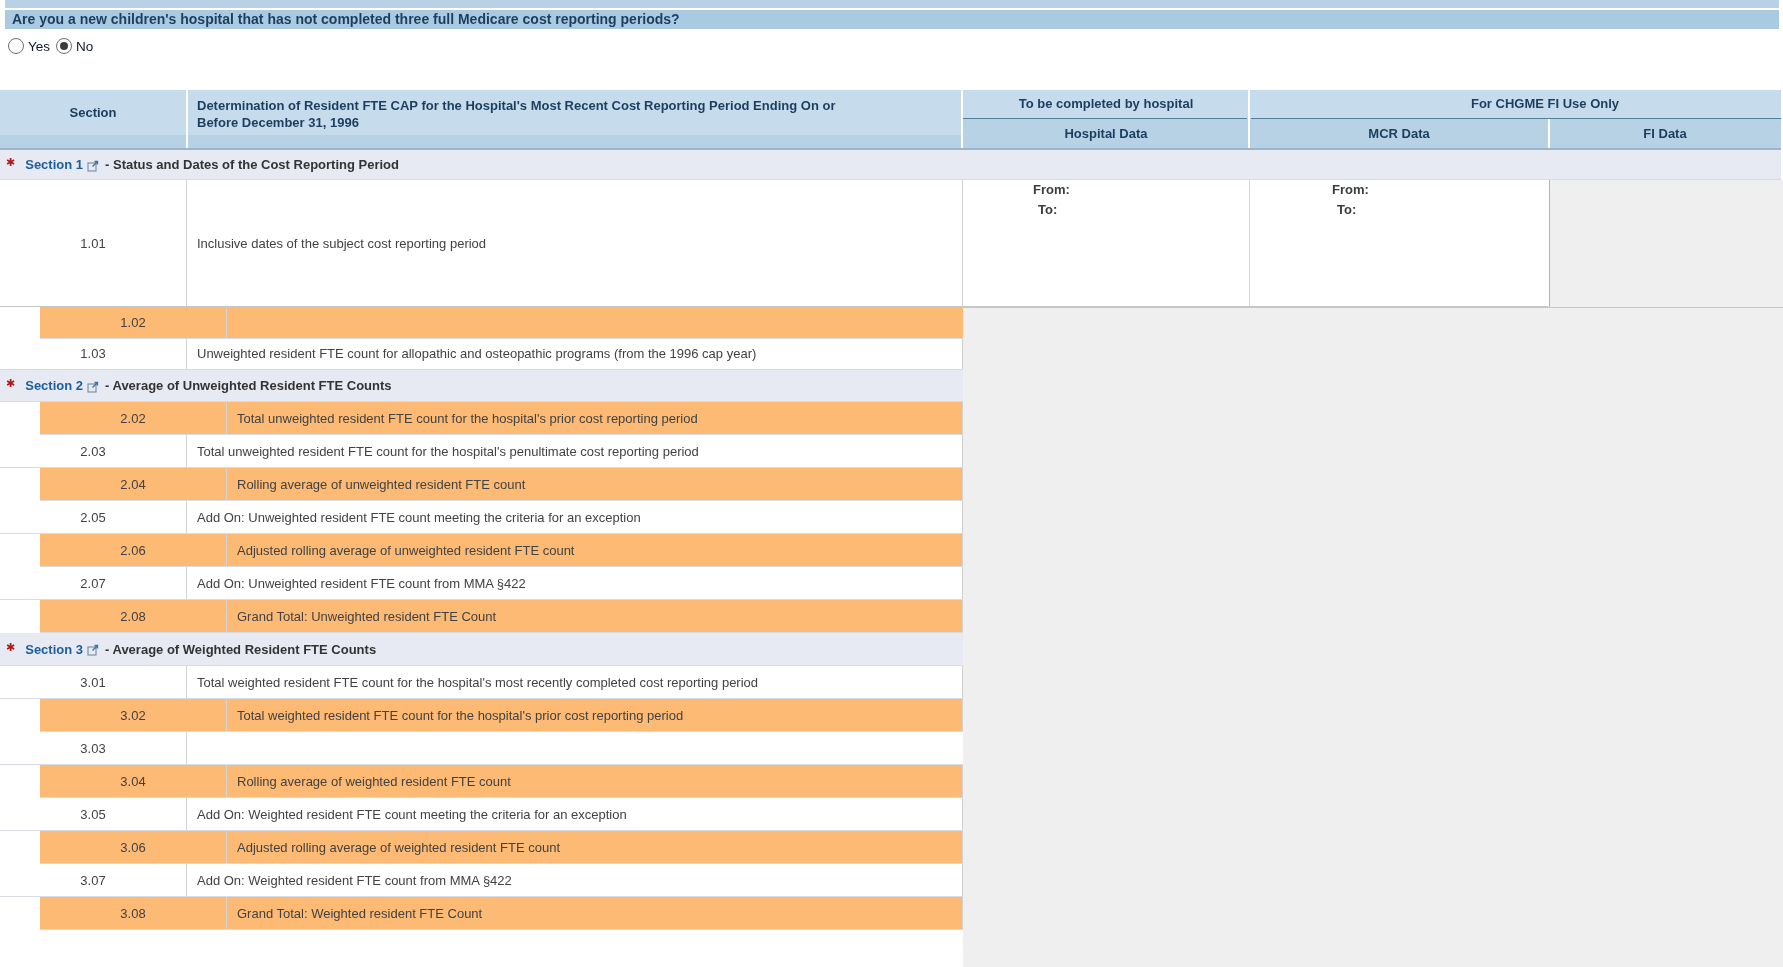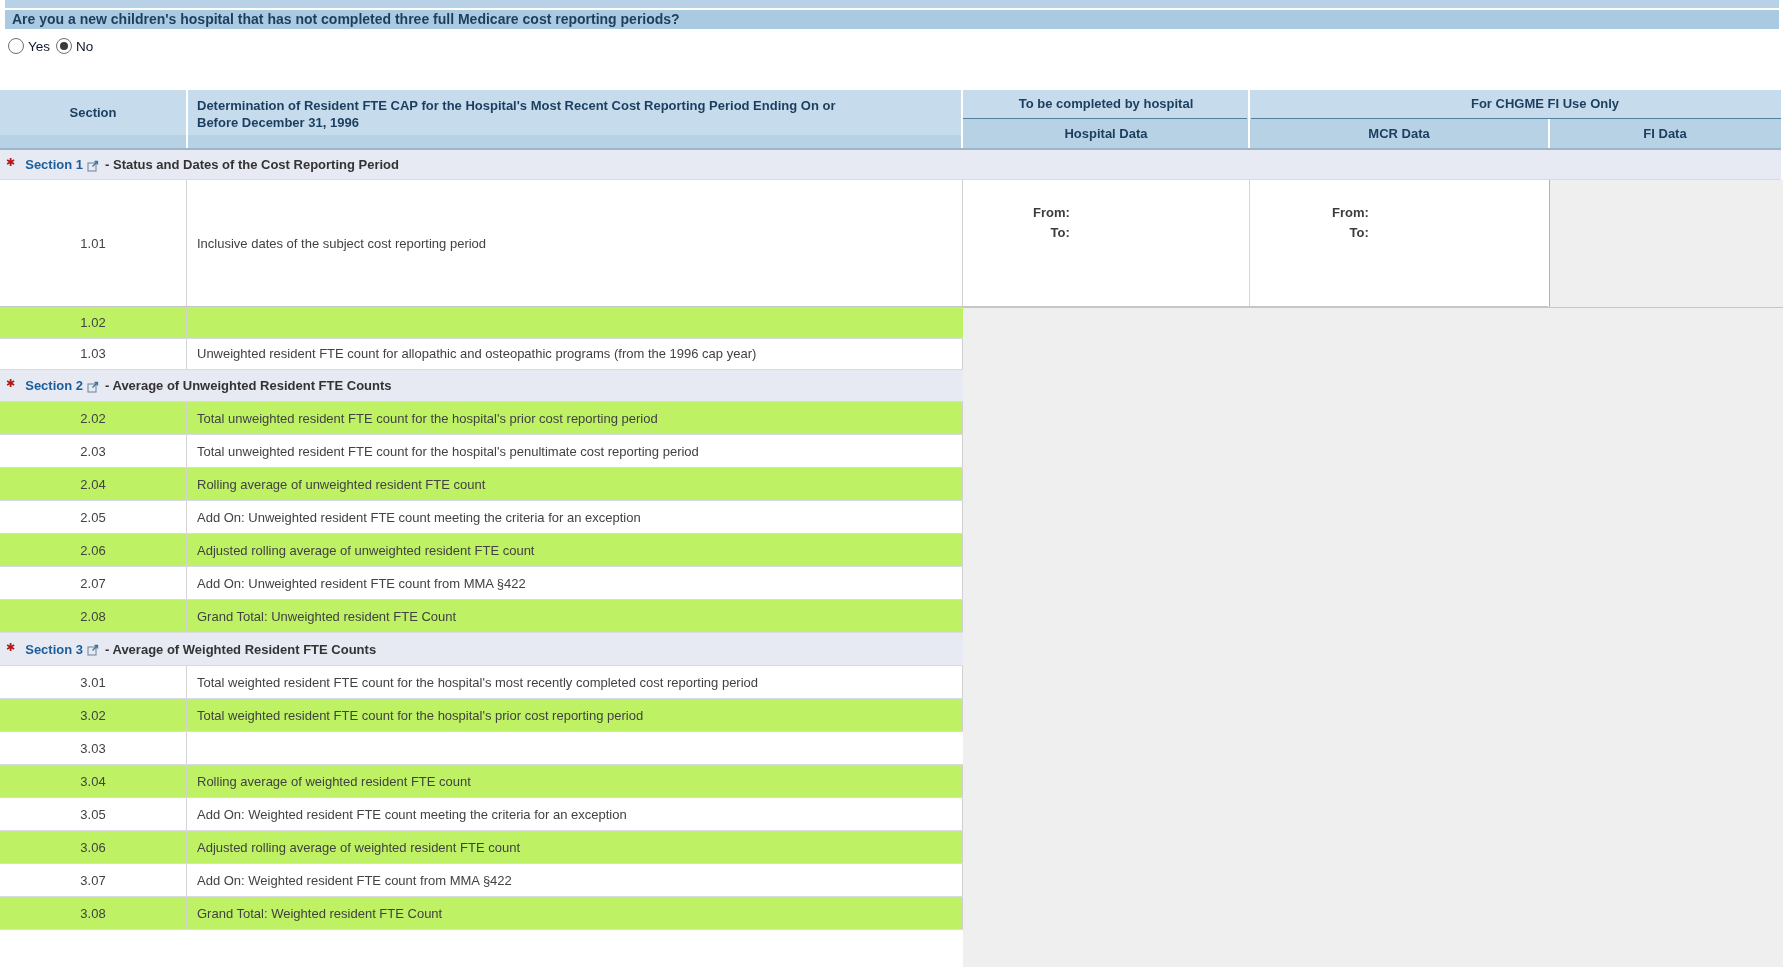--- a/index.html
+++ b/index.html
@@ -32,43 +32,43 @@
   .hdr-group1{left:963px;top:6px;width:286px;text-align:center;}
   .hdr-group2{left:1279px;top:6px;width:532px;text-align:center;}
   .hdr-colh{top:36px;text-align:center;}
   .hdr-col-hosp{left:963px;width:286px;}
   .hdr-col-mcr{left:1249px;width:300px;}
   .hdr-col-fi{left:1549px;width:232px;}
 
   
   .rows{position:absolute;left:0;top:150px;width:963px;}
   .trow{display:flex;box-sizing:border-box;border-bottom:1px solid #d8dce2;background:#fff;font-size:13px;}
-  .trow.shaded{background:#bef264;}
+  .trow.shaded{background:#fdba74;margin-left:40px;}
   .trow .num{width:187px;box-sizing:border-box;border-right:1px solid #d4d4d4;
              display:flex;align-items:center;justify-content:center;color:#424242;}
   .trow .desc{flex:1;box-sizing:border-box;border-right:1px solid #d0d0d0;display:flex;align-items:center;
               padding-left:10px;color:#424242;}
   .h-std{height:33px;} .h-small{height:31.5px;}
 
   
   .sec-row{display:flex;align-items:center;box-sizing:border-box;height:32px;background:#e7eaf2;
            border-bottom:1px solid #d8dce2;padding-left:6px;font-size:13px;}
   .sec-row.sec1{width:1781px;height:30px;}
   .star{color:#b01818;font-size:11px;margin-right:10px;margin-top:-4px;}
   .sec-link{color:#1b5e9b;font-weight:bold;cursor:pointer;}
   .ext-ico{margin:2px 6px 0 4px;}
   .sec-title{color:#333;font-weight:bold;}
 
   
   .row-101{height:127px;width:1548px;background:#fff;border-bottom:1px solid #c6c6c6;}
   .row-101 .desc{border-right:1px solid #d0d0d0;}
   .cell-hosp{width:287px;box-sizing:border-box;border-right:1px solid #d7d7d7;display:flex;}
   .cell-mcr{width:298px;box-sizing:border-box;display:flex;}
-  .fromto{margin-top:23px;font-weight:bold;color:#3c3c3c;font-size:13px;line-height:20px;}
-  .fromto .ft-to{padding-left:5px;text-align:right;}
+  .fromto{font-weight:bold;color:#3c3c3c;font-size:13px;line-height:20px;}
+  .fromto .ft-to{padding-left:5px;}
   .fromto-hosp{margin-left:70px;}
   .fromto-mcr{margin-left:82px;}
 
   
   .gray-a{position:absolute;left:1549px;top:180px;width:234px;height:127px;background:#efefef;
           border-left:1px solid #b2b2b2;box-sizing:border-box;}
   .gray-b{position:absolute;left:963px;top:307px;width:820px;height:660px;background:#efefef;
           border-top:1px solid #c6c6c6;box-sizing:border-box;}
 </style>
 </head>

